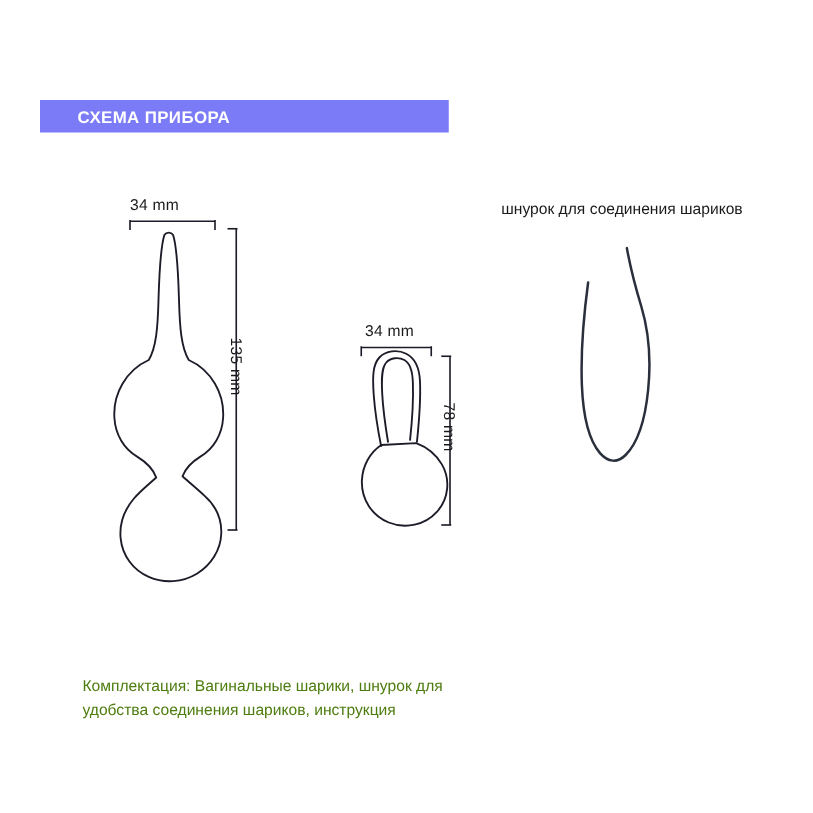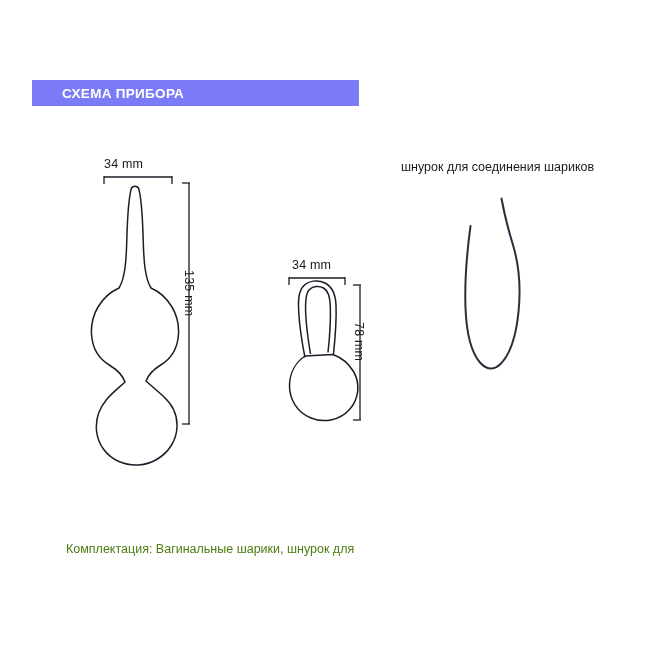--- a/index.html
+++ b/index.html
@@ -185,13 +185,14 @@
 <div class="dim-label vertical" id="label-left-height">135 mm</div>
 
 <div class="dim-label" id="label-mid-width">34 mm</div>
 
 <div class="dim-label vertical" id="label-mid-height">78 mm</div>
 
 <div id="label-cord-caption">шнурок для соединения шариков</div>
 
 <div id="contents-description">
   <span>Комплектация: Вагинальные  шарики,  шнурок  для</span>
+  <span>удобства соединения шариков, инструкция</span>
 </div>
 
 </body></html>

